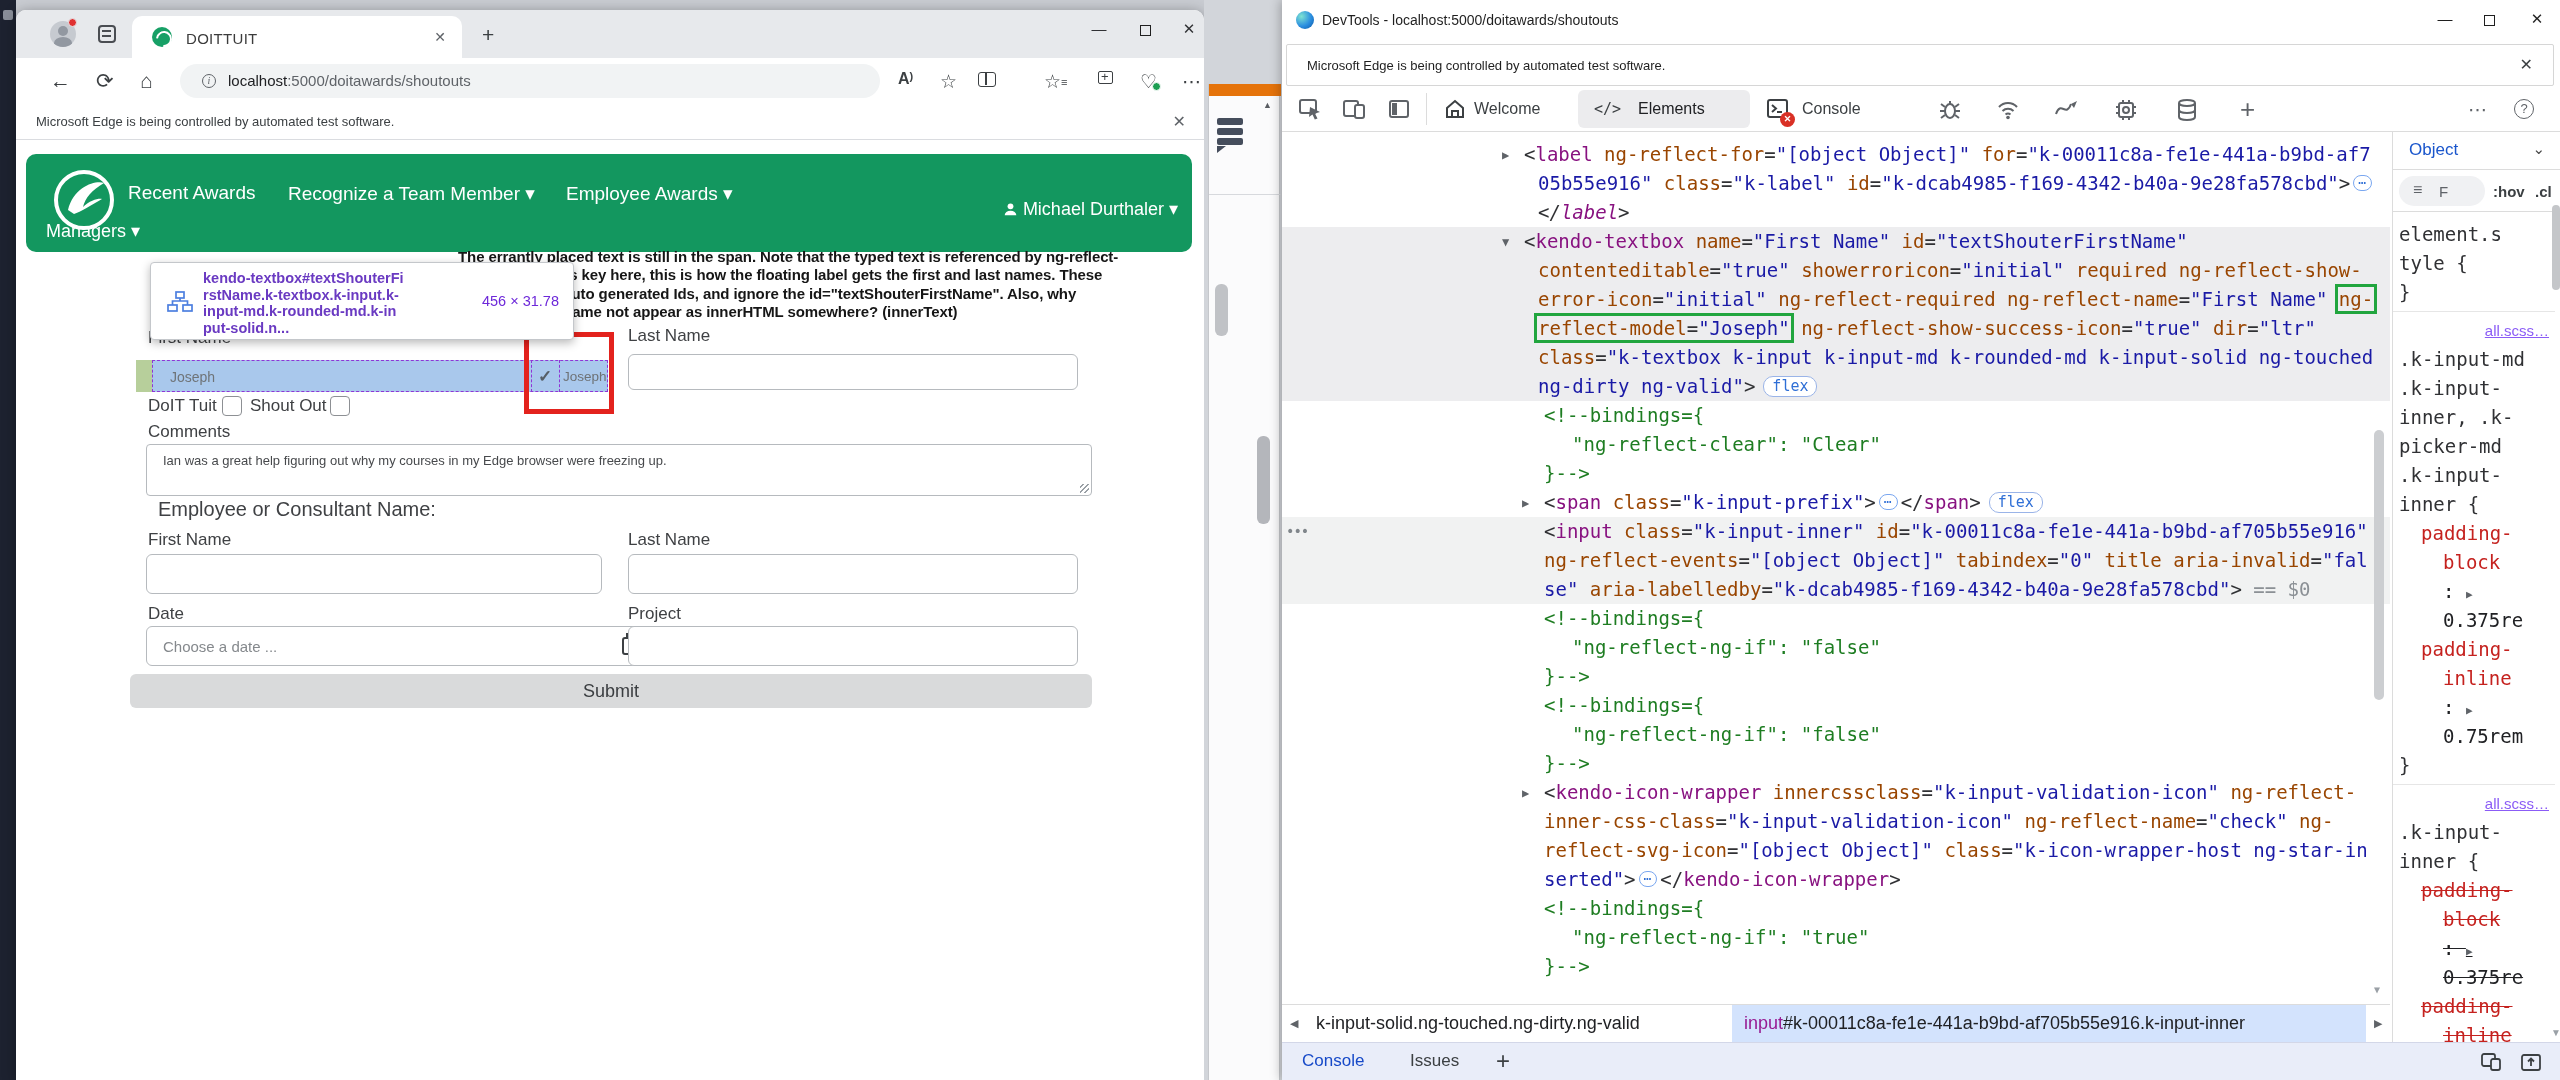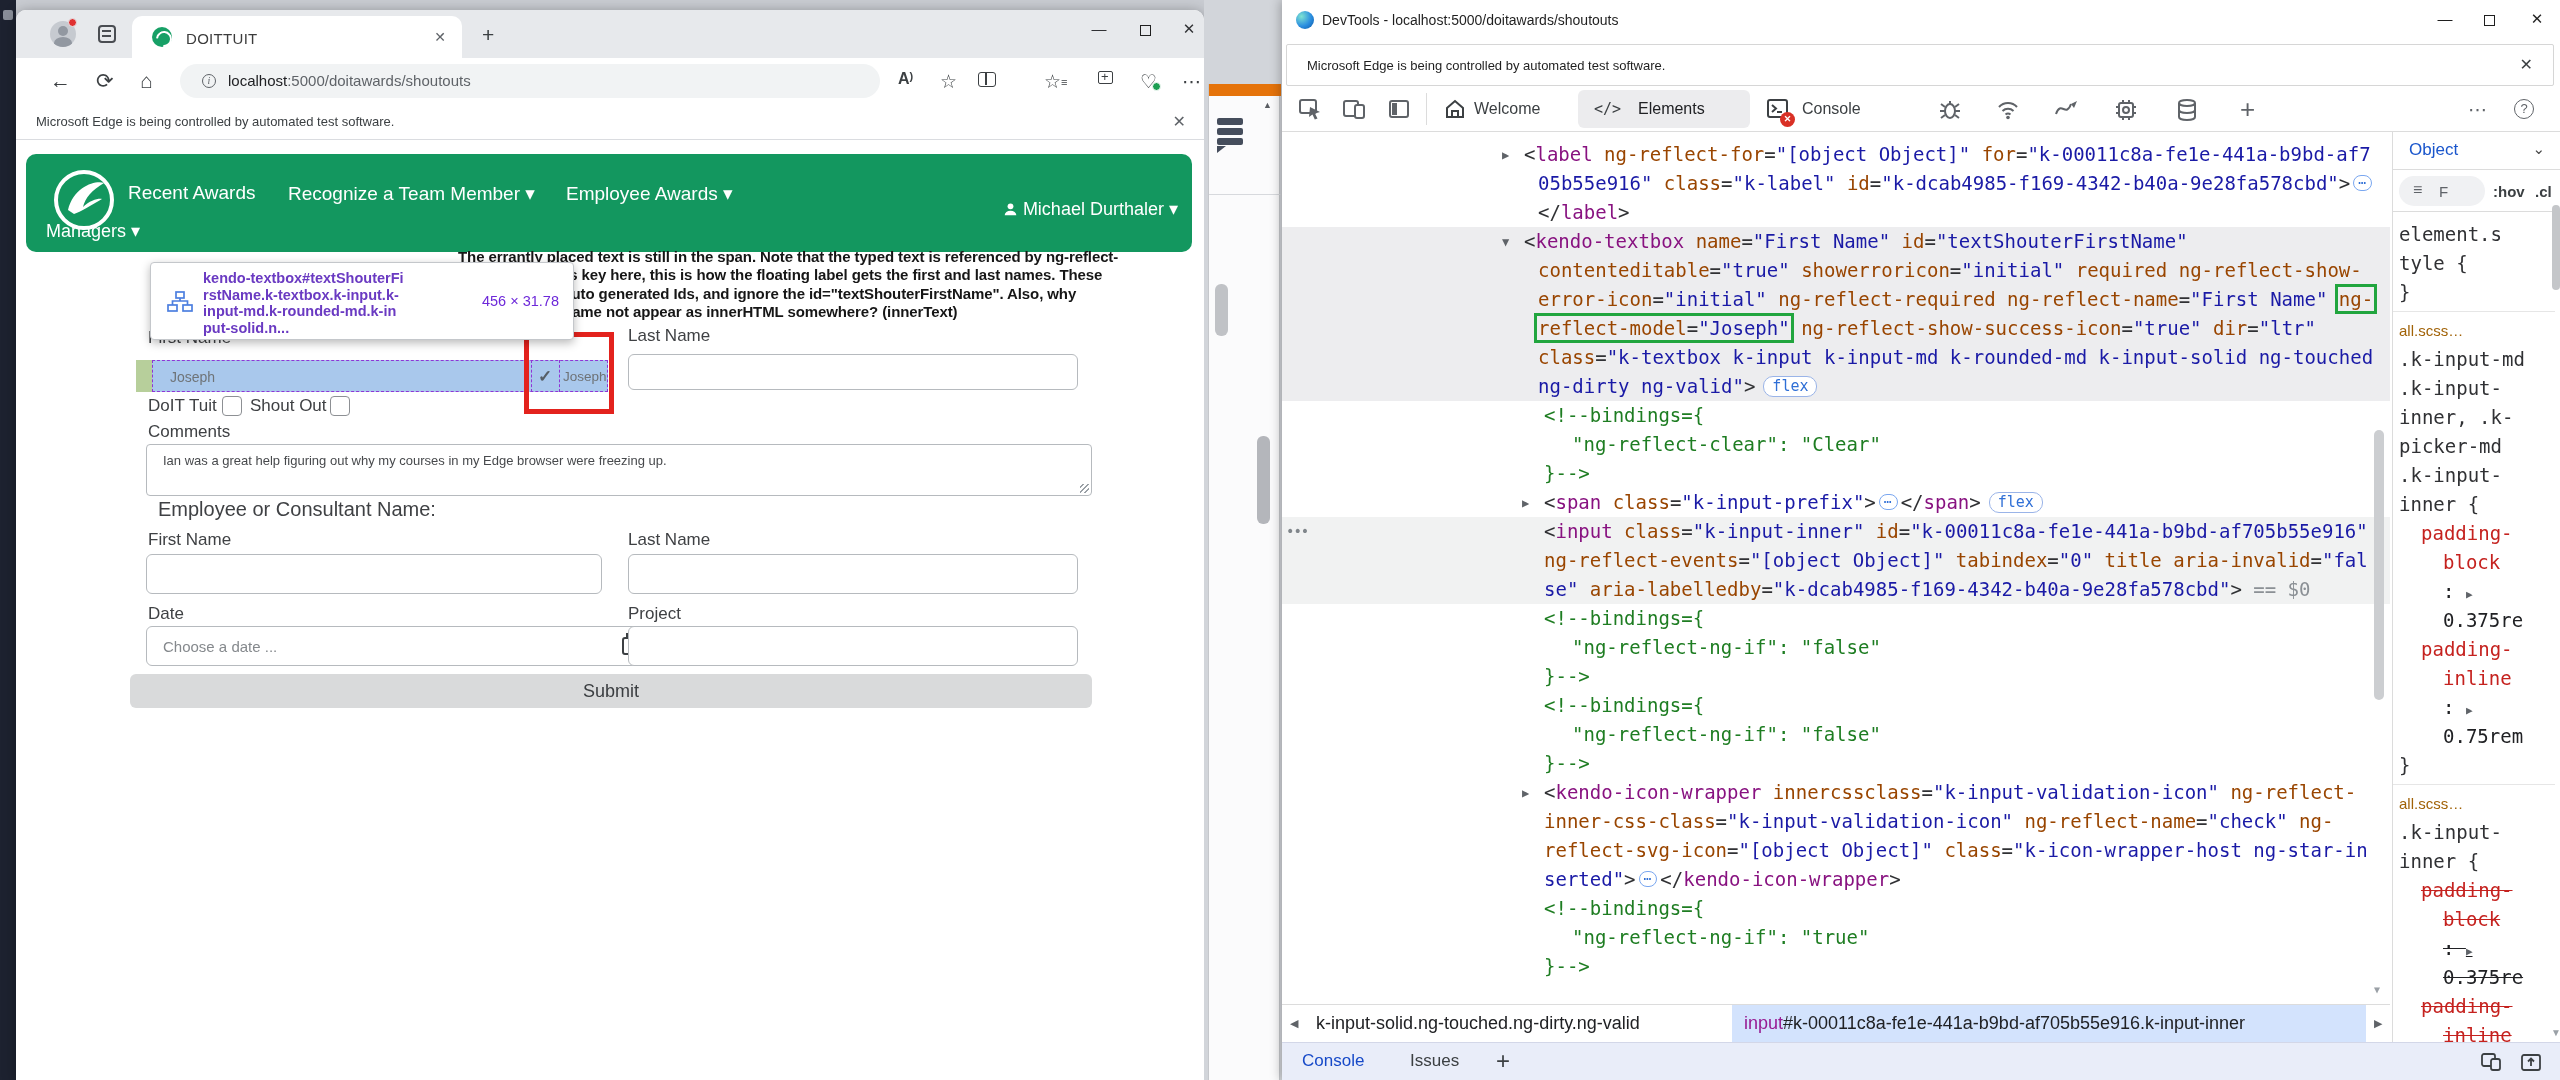--- a/index.html
+++ b/index.html
@@ -144,21 +144,21 @@
   .st-filter{position:absolute;left:0;top:38px;width:168px;height:42px;border-bottom:1px solid #dcdcdc}
   .st-pill{position:absolute;left:6px;top:6px;width:86px;height:30px;background:#f0f1f3;border-radius:15px}
   .st-pill .fi{position:absolute;left:14px;top:5px;font-size:16px;color:#5f6368}
   .st-pill .fl{position:absolute;left:40px;top:7px;font-size:15px;color:#5f6368}
   .st-hov{position:absolute;left:100px;top:13px;font-size:15px;font-weight:600;color:#3c4043}
   .st-cls{position:absolute;left:142px;top:13px;font-size:15px;font-weight:600;color:#3c4043}
   .st-scroll{position:absolute;left:159px;top:73px;width:8px;height:85px;background:#c4c6c9;border-radius:4px}
   .st-content{position:absolute;left:6px;top:88px;width:150px;font-family:"DejaVu Sans Mono",monospace;font-size:19px;line-height:29px;color:#303134}
   .st-line{white-space:pre;height:29px}
   .st-sep{border-top:1px solid #e6e6e6;margin:4px -6px 4px -6px;height:0}
-  .st-src{text-align:left;color:#a16207;font-size:15px;font-family:"Liberation Sans",sans-serif;height:29px;line-height:29px}
+  .st-src{text-align:right;color:#8b5cf6;font-size:15px;font-family:"Liberation Sans",sans-serif;text-decoration:underline;height:29px;line-height:29px}
   .p-sel{color:#303134}
   .p-prop{color:#c5221f}
   .p-val{color:#202124}
   .p-arrow{color:#5f6368;font-size:11px}
   .strike{text-decoration:line-through}
   .st-down{position:absolute;left:158px;top:895px;font-size:10px;color:#9aa0a6}
 
   
   .dt-crumbs{position:absolute;left:0;top:1004px;width:1108px;height:38px;background:#fff;border-top:1px solid #dcdcdc}
   .crumb-arrow{position:absolute;top:12px;font-size:11px;color:#5f6368}
@@ -397,21 +397,21 @@
       </svg>
       <div class="plus-ic">+</div>
       <div class="more-ic">⋯</div>
       <div class="help-ic">?</div>
     </div>
 
     <div class="dom-pane" id="dom-pane">
       <div id="dom-lines" style="padding-top: 8px;">
           <div class="dom-line" style="padding-left: 242px;"><span class="dom-arrow" style="left: 220px;">▶</span><span class="s-p">&lt;</span><span class="s-t">label</span><span class="s-p"> </span><span class="s-a">ng-reflect-for</span><span class="s-p">=</span><span class="s-v">"[object Object]"</span><span class="s-p"> </span><span class="s-a">for</span><span class="s-p">=</span><span class="s-v">"k-00011c8a-fe1e-441a-b9bd-af7</span></div>
           <div class="dom-line" style="padding-left: 256px;"><span class="s-v">05b55e916"</span><span class="s-p"> </span><span class="s-a">class</span><span class="s-p">=</span><span class="s-v">"k-label"</span><span class="s-p"> </span><span class="s-a">id</span><span class="s-p">=</span><span class="s-v">"k-dcab4985-f169-4342-b40a-9e28fa578cbd"</span><span class="s-p">&gt;</span><span class="morebtn">⋯</span></div>
-          <div class="dom-line" style="padding-left: 256px;"><span class="s-p">&lt;/</span><span class="s-t">label</span><span class="s-p">&gt;</span></div>
+          <div class="dom-line" style="padding-left: 256px; font-style: italic;"><span class="s-p">&lt;/</span><span class="s-t">label</span><span class="s-p">&gt;</span></div>
           <div class="dom-line sel" style="padding-left: 242px;"><span class="dom-arrow" style="left: 220px;">▼</span><span class="s-p">&lt;</span><span class="s-t">kendo-textbox</span><span class="s-p"> </span><span class="s-a">name</span><span class="s-p">=</span><span class="s-v">"First Name"</span><span class="s-p"> </span><span class="s-a">id</span><span class="s-p">=</span><span class="s-v">"textShouterFirstName"</span></div>
           <div class="dom-line sel" style="padding-left: 256px;"><span class="s-a">contenteditable</span><span class="s-p">=</span><span class="s-v">"true"</span><span class="s-p"> </span><span class="s-a">showerroricon</span><span class="s-p">=</span><span class="s-v">"initial"</span><span class="s-p"> </span><span class="s-a">required</span><span class="s-p"> </span><span class="s-a">ng-reflect-show-</span></div>
           <div class="dom-line sel" style="padding-left: 256px;"><span class="s-a">error-icon</span><span class="s-p">=</span><span class="s-v">"initial"</span><span class="s-p"> </span><span class="s-a">ng-reflect-required</span><span class="s-p"> </span><span class="s-a">ng-reflect-name</span><span class="s-p">=</span><span class="s-v">"First Name"</span><span class="s-p"> </span><span class="gbox"><span class="s-a">ng-</span></span></div>
           <div class="dom-line sel" style="padding-left: 256px;"><span class="gbox"><span class="s-a">reflect-model</span><span class="s-p">=</span><span class="s-v">"Joseph"</span></span><span class="s-p"> </span><span class="s-a">ng-reflect-show-success-icon</span><span class="s-p">=</span><span class="s-v">"true"</span><span class="s-p"> </span><span class="s-a">dir</span><span class="s-p">=</span><span class="s-v">"ltr"</span></div>
           <div class="dom-line sel" style="padding-left: 256px;"><span class="s-a">class</span><span class="s-p">=</span><span class="s-v">"k-textbox k-input k-input-md k-rounded-md k-input-solid ng-touched</span></div>
           <div class="dom-line sel" style="padding-left: 256px;"><span class="s-v">ng-dirty ng-valid"</span><span class="s-p">&gt;</span><span class="flexbadge">flex</span></div>
           <div class="dom-line" style="padding-left: 262px;"><span class="s-c">&lt;!--bindings={</span></div>
           <div class="dom-line" style="padding-left: 290px;"><span class="s-c">"ng-reflect-clear": "Clear"</span></div>
           <div class="dom-line" style="padding-left: 262px;"><span class="s-c">}--&gt;</span></div>
           <div class="dom-line" style="padding-left: 262px;"><span class="dom-arrow" style="left: 240px;">▶</span><span class="s-p">&lt;</span><span class="s-t">span</span><span class="s-p"> </span><span class="s-a">class</span><span class="s-p">=</span><span class="s-v">"k-input-prefix"</span><span class="s-p">&gt;</span><span class="morebtn">⋯</span><span class="s-p">&lt;/</span><span class="s-t">span</span><span class="s-p">&gt;</span><span class="flexbadge">flex</span></div>

